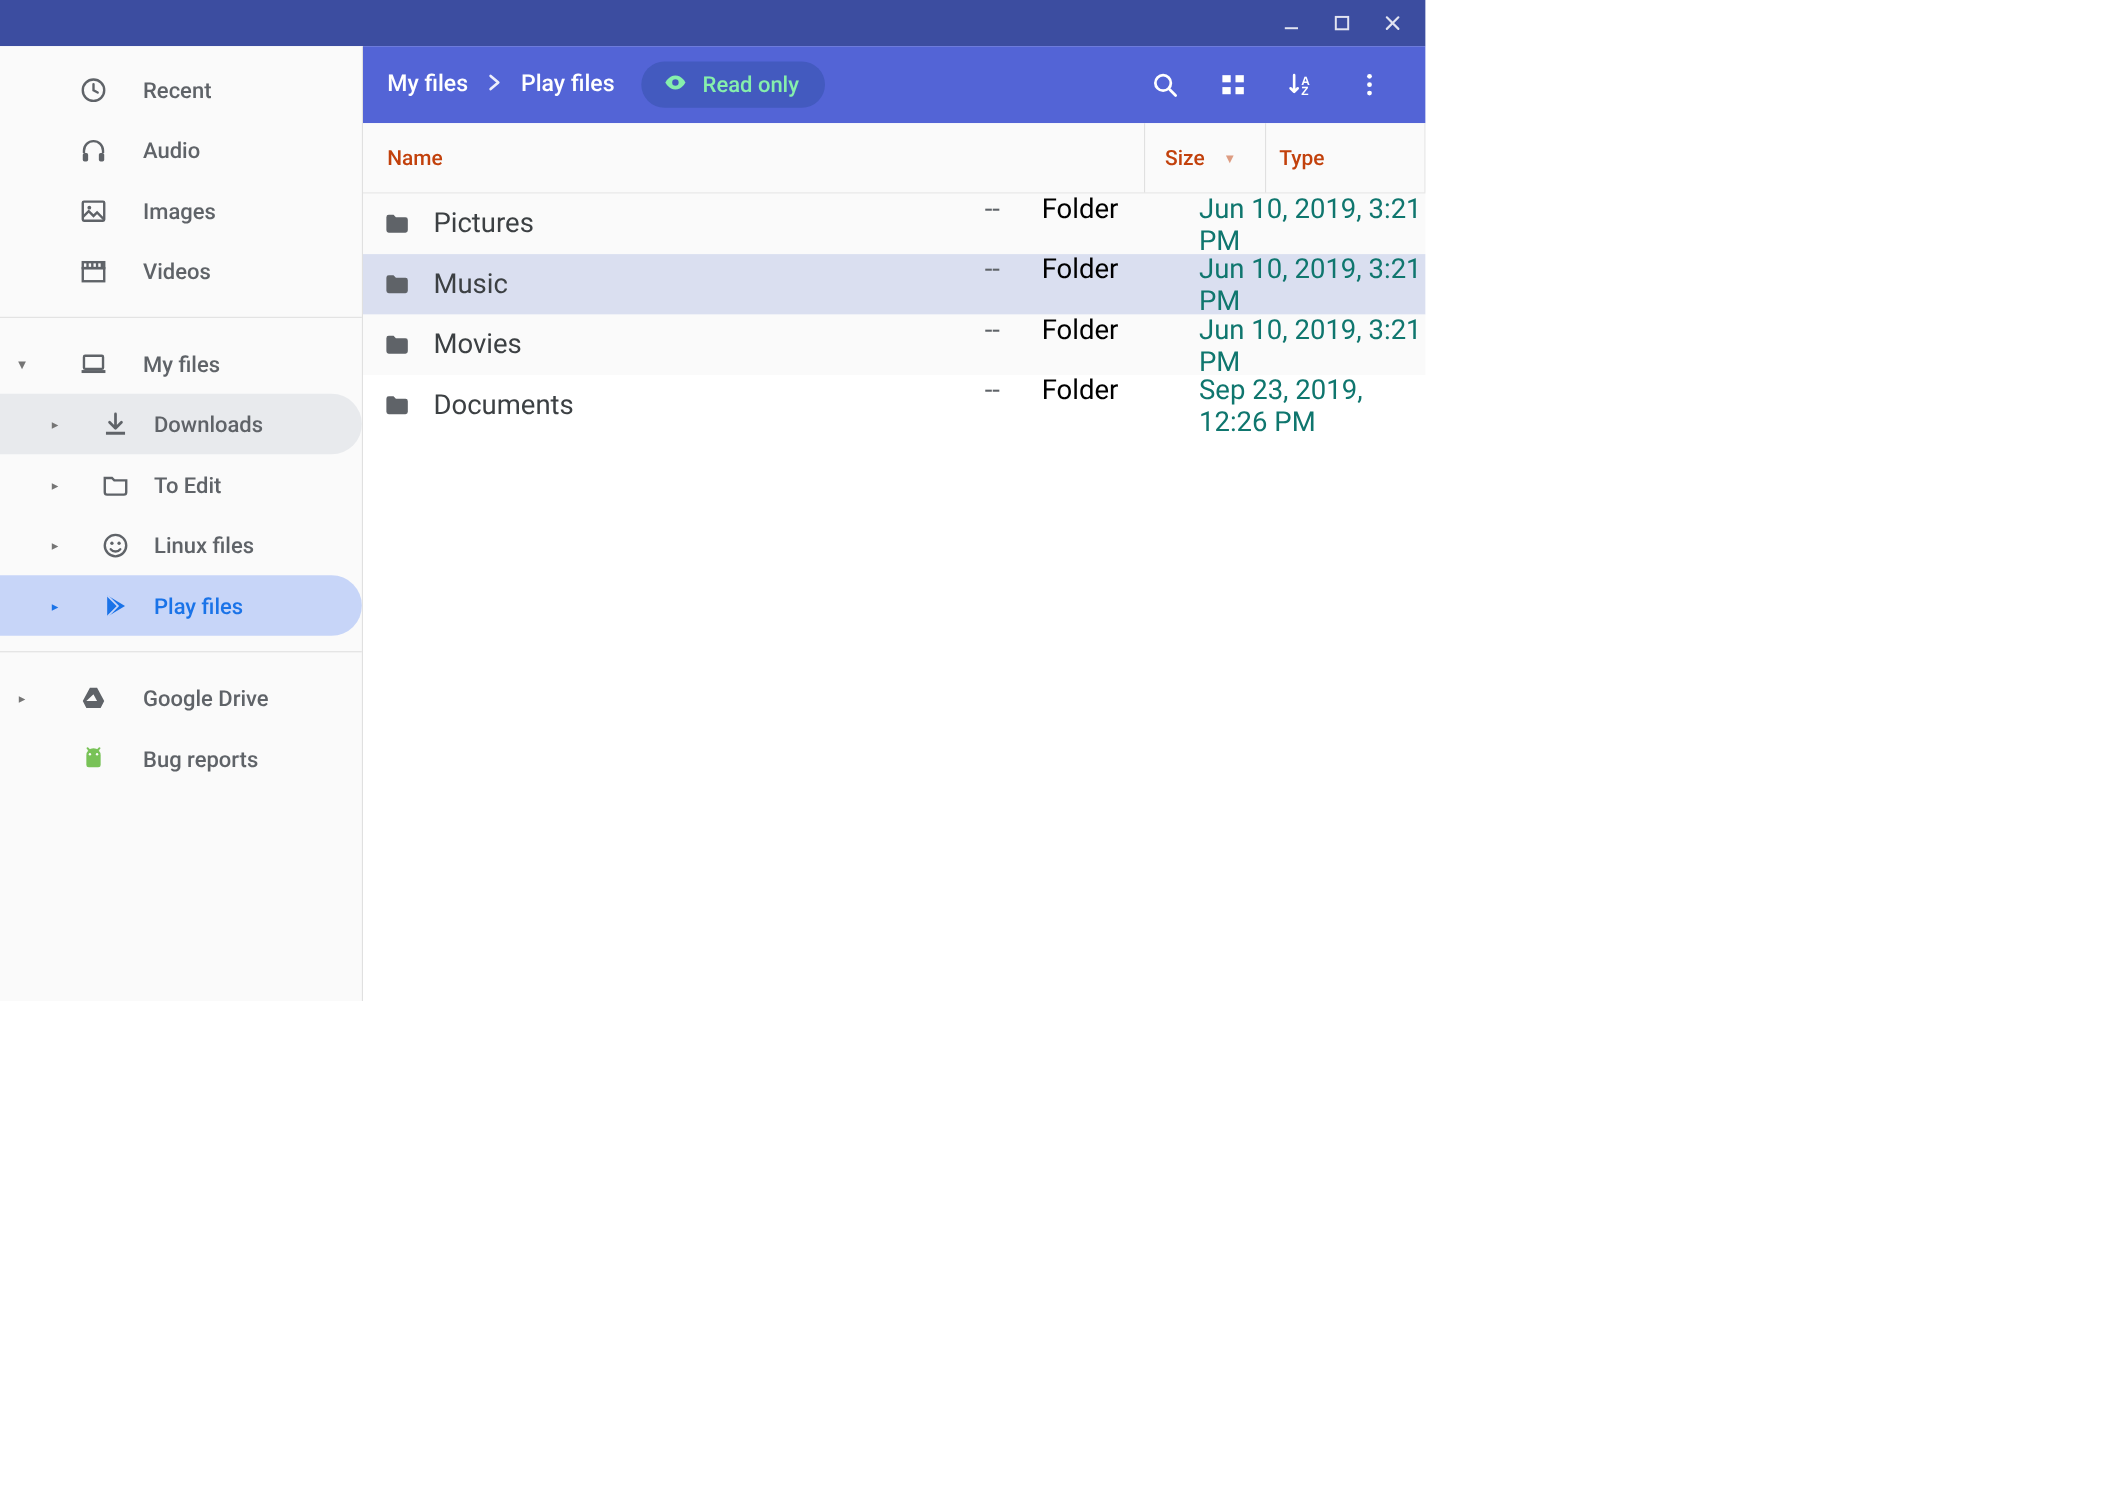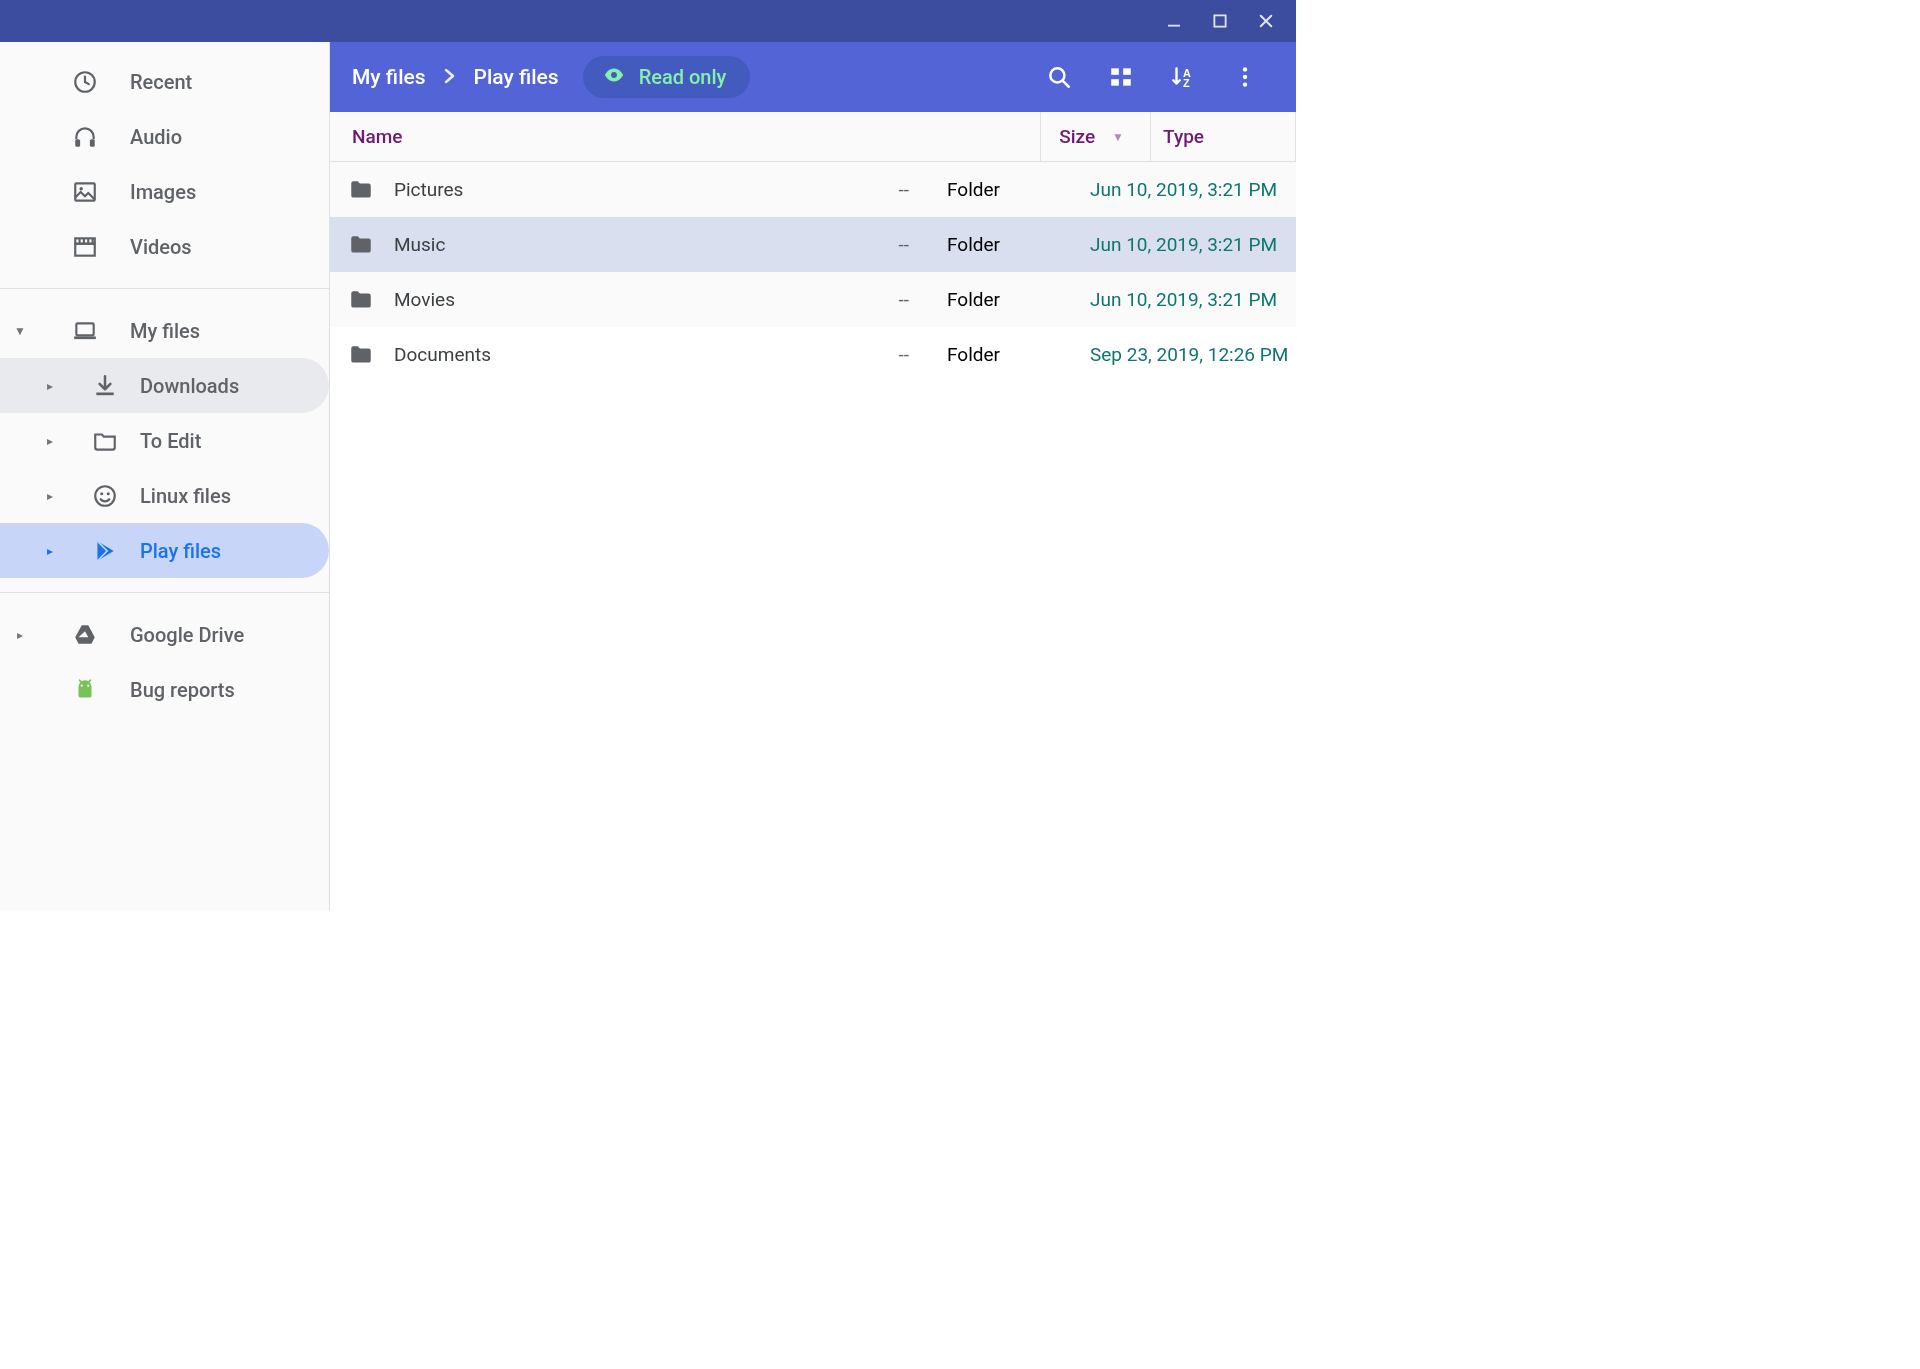--- a/index.html
+++ b/index.html
@@ -130,40 +130,39 @@
   .toolbar-spacer { flex: 1; }
   .toolbtn {
     width: 54px; height: 54px;
     display: flex; align-items: center; justify-content: center;
     color: #fff;
     cursor: pointer;
   }
   .toolbtn svg { width: 26px; height: 26px; }
   
   .colheader {
-    height: 50px;
+    height: 64px;
     display: flex;
     align-items: flex-end;
     border-bottom: 1px solid #e0e0e0;
     font-size: 19px;
     font-weight: 500;
-    color: #701a75;
+    color: #c2410c;
     background: #fafafa;
   }
   .col-name { flex: 1; padding-left: 22px; border-right: 1px solid #e0e0e0; height:100%; display:flex; align-items:center;}
   .col-size { width: 110px; text-align: right; padding-right: 26px; border-right: 1px solid #e0e0e0; height:100%; display:flex; align-items:center; justify-content:flex-end; gap:17px;}
   .col-type { width: 145px; padding-left: 12px; border-right: 1px solid #e0e0e0; height:100%; display:flex; align-items:center;}
   .col-date { width: 216px; padding-left: 10px; height:100%; display:flex; align-items:center;}
   .sort-arrow { opacity: 0.5; font-size: 12px;}
   
   .filerow {
     height: 55px;
     display: flex;
-    align-items: center;
-    font-size: 19px;
+    font-size: 25px;
     color: #3c4043;
     cursor: pointer;
   }
   .filerow:nth-child(odd) { background: #fafafa; }
   .filerow.selected { background: #dadff0; }
   .fr-name { flex: 1; padding-left: 18px; display:flex; align-items:center; gap: 20px;}
   .fr-name .fico { width: 26px; height: 26px; color: #5f6368; display:flex; align-items:center;}
   .fr-name .fico svg { width: 26px; height: 26px; }
   .fr-size { width: 110px; text-align: right; padding-right: 26px; color:#5f6368;}
   .fr-type { width: 145px; padding-left: 12px; color:#000000;}

